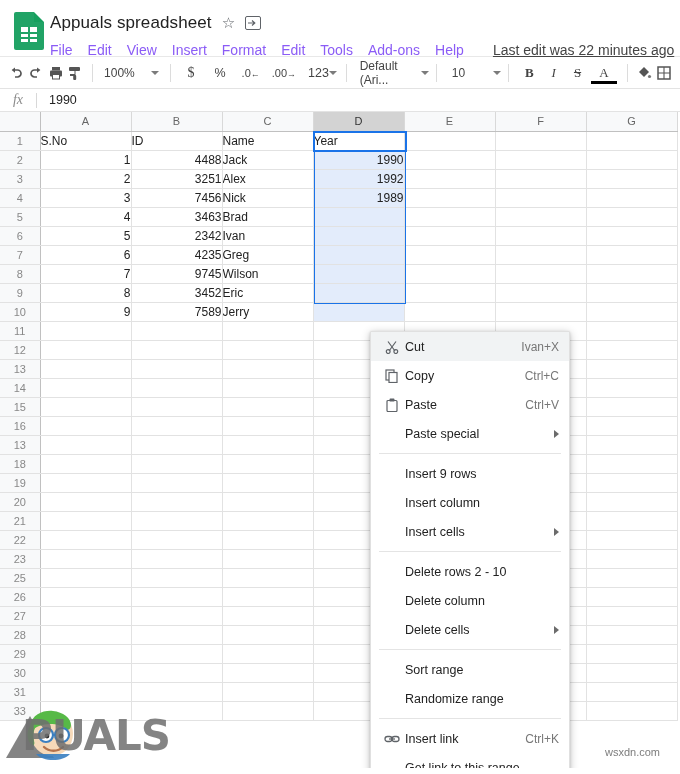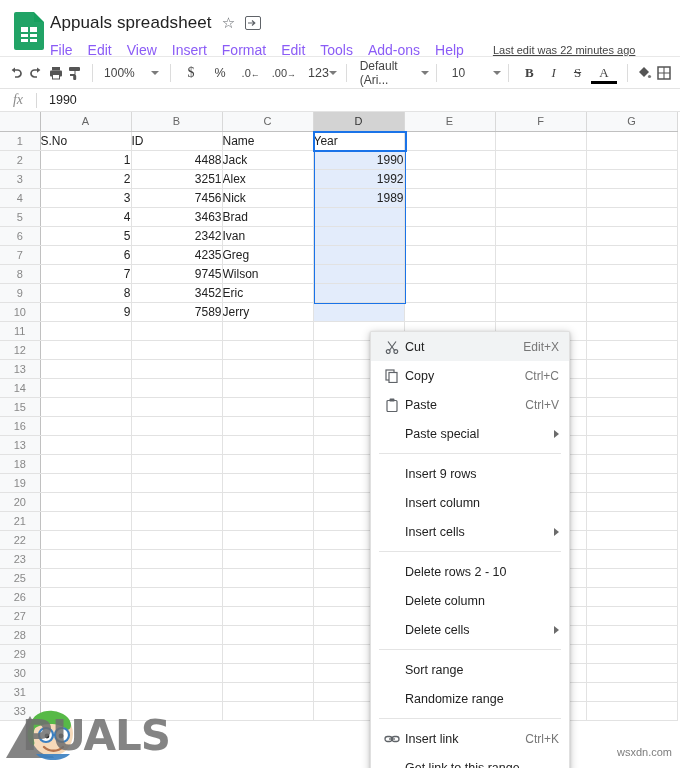--- a/index.html
+++ b/index.html
@@ -55,21 +55,21 @@
   .icon-btn { color: #5f6368; cursor: pointer; display: flex; align-items: center; }
   .star-icon { font-size: 15px; color: #5f6368; }
   .drive-icon { width: 16px; height: 14px; position: relative; }
   .drive-icon .box {
     position: absolute; inset: 0; border: 1.4px solid #5f6368; border-radius: 2px;
   }
 
   .menubar { display: flex; align-items: center; gap: 15px; margin-top: 3px; height: 22px; }
   .menu-item { font-size: 14px; color: #8b5cf6; cursor: pointer; white-space: nowrap; }
   .lastedit {
-    font-size: 11px; color: #444; text-decoration: underline; margin-left: 14px;
+    font-size: 14px; color: #444; text-decoration: underline; margin-left: 14px;
     cursor: pointer; white-space: nowrap;
   }
 
   
   .toolbar {
     display: flex; align-items: center; height: 32px;
     border-top: 1px solid #e8e8e8;
     padding: 0 6px; gap: 0;
   }
   .tb { display: flex; align-items: center; justify-content: center; height: 26px; cursor: pointer; color: #555; }
@@ -158,21 +158,21 @@
   .wm-appuals {
     position: absolute; left: 0px; bottom: 6px; width: 230px; height: 58px;
     pointer-events: none; user-select: none;
   }
   .wm-text {
     position: absolute; left: 22px; bottom: 8px;
     font-size: 42px; font-weight: 700; color: #6f6f6f; letter-spacing: -1px;
     opacity: .85; font-family: "DejaVu Sans", sans-serif;
   }
   .wm-right {
-    position: absolute; right: 8px; bottom: 10px;
+    position: absolute; right: 20px; bottom: 10px;
     font-size: 11px; color: #666; opacity: .85; margin-left: 10px;
   }
 </style>
 </head>
 <body>
 
 <div class="app">
 
   <div class="titlebar">
     <div class="sheets-logo">
@@ -622,21 +622,21 @@
     <div class="ctxmenu" id="ctxmenu">
         <div class="mi hovered">
           <span class="mi-ico">
             <svg class="i" width="14" height="14" viewBox="0 0 14 14">
               <path d="M3 1.5 10 11M11 1.5 4 11" stroke="#5f6368" stroke-width="1.2" fill="none"></path>
               <circle cx="3.2" cy="11.6" r="1.9" fill="none" stroke="#5f6368" stroke-width="1.2"></circle>
               <circle cx="10.8" cy="11.6" r="1.9" fill="none" stroke="#5f6368" stroke-width="1.2"></circle>
             </svg>
           </span>
           <span class="mi-label">Cut</span>
-          <span class="mi-accel">Edit+X</span>
+          <span class="mi-accel">Ivan+X</span>
         </div>
         <div class="mi">
           <span class="mi-ico">
             <svg class="i" width="14" height="14" viewBox="0 0 14 14">
               <rect x="1" y="1" width="8" height="10" fill="none" stroke="#5f6368" stroke-width="1.2"></rect>
               <rect x="4" y="3.5" width="8" height="10" fill="#fff" stroke="#5f6368" stroke-width="1.2"></rect>
             </svg>
           </span>
           <span class="mi-label">Copy</span>
           <span class="mi-accel">Ctrl+C</span>

